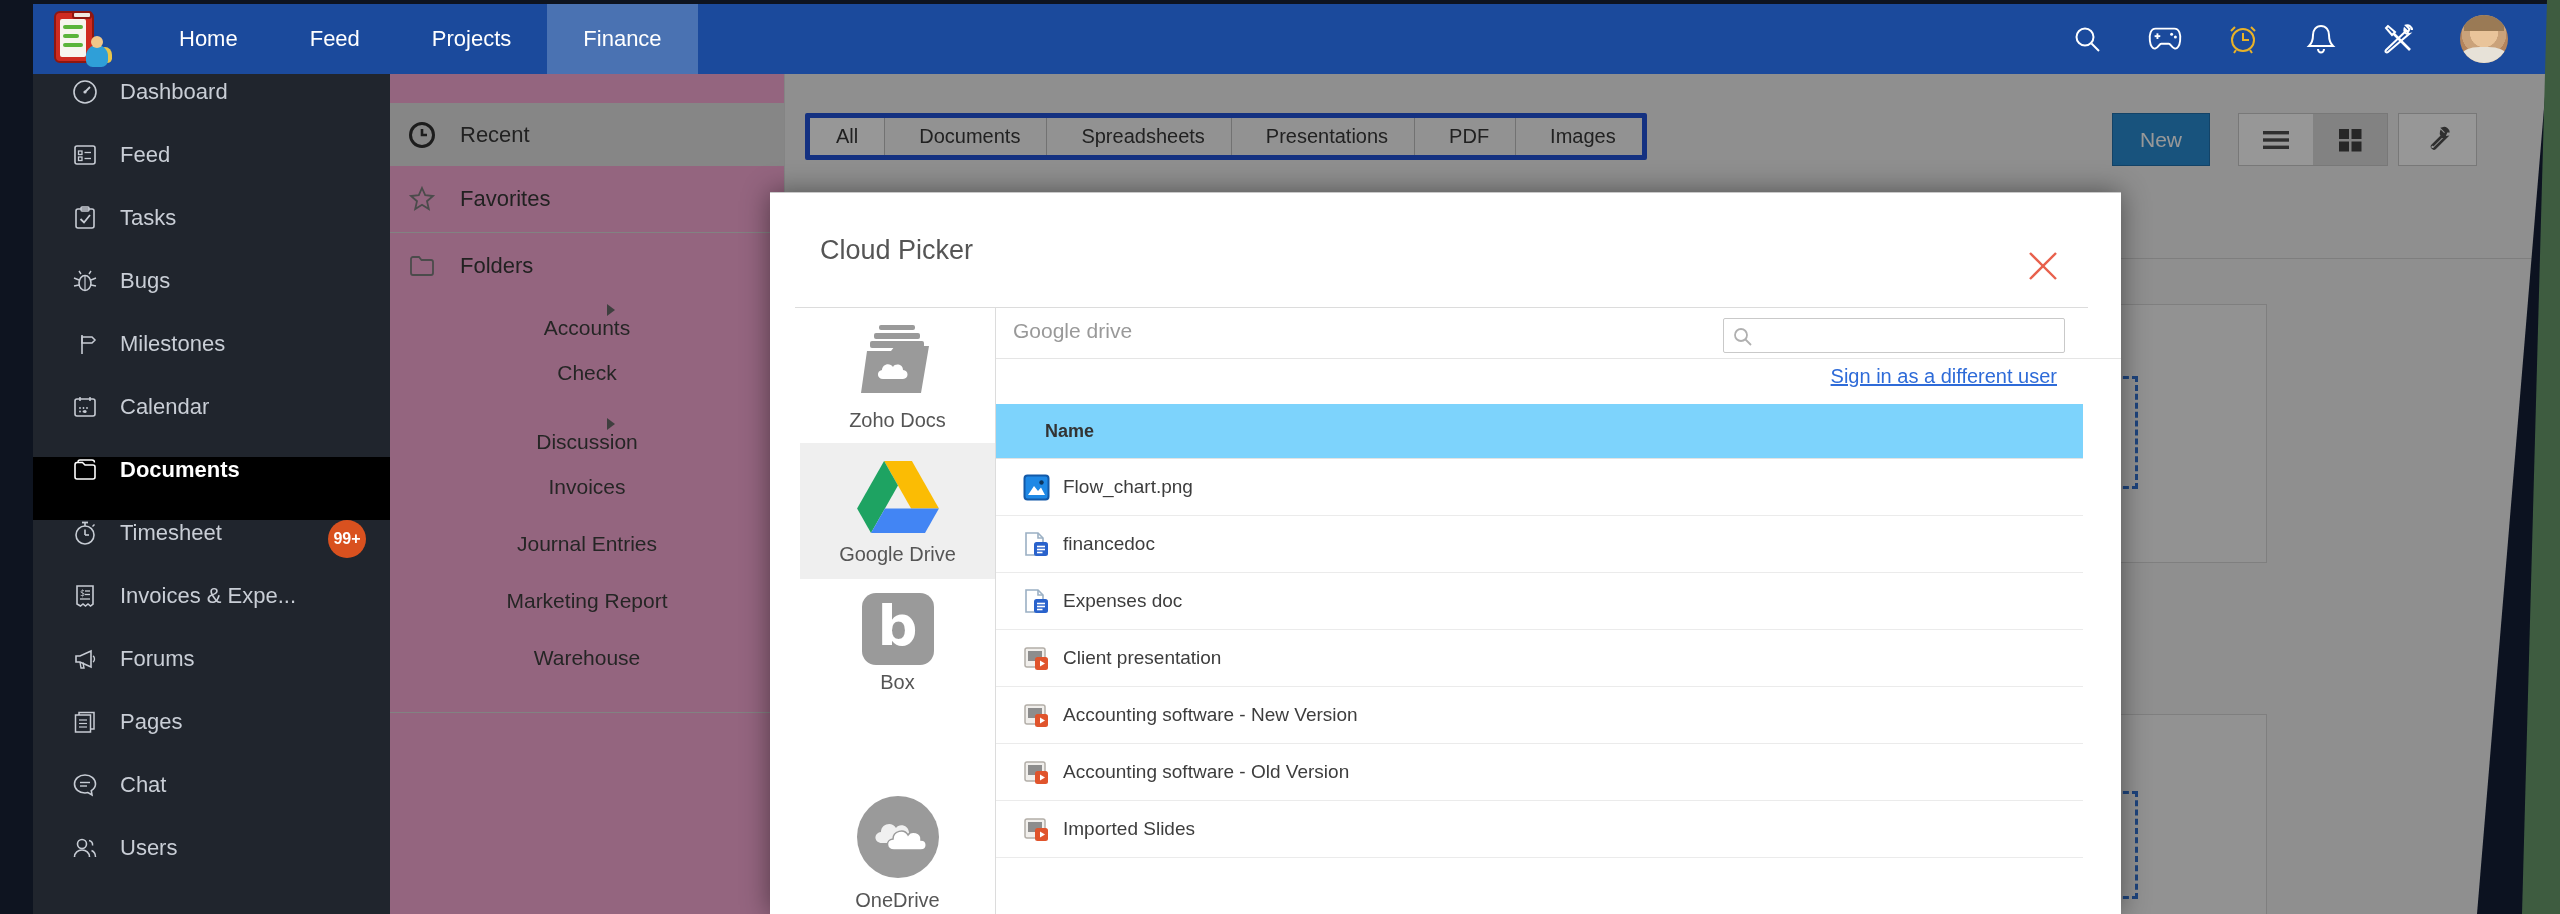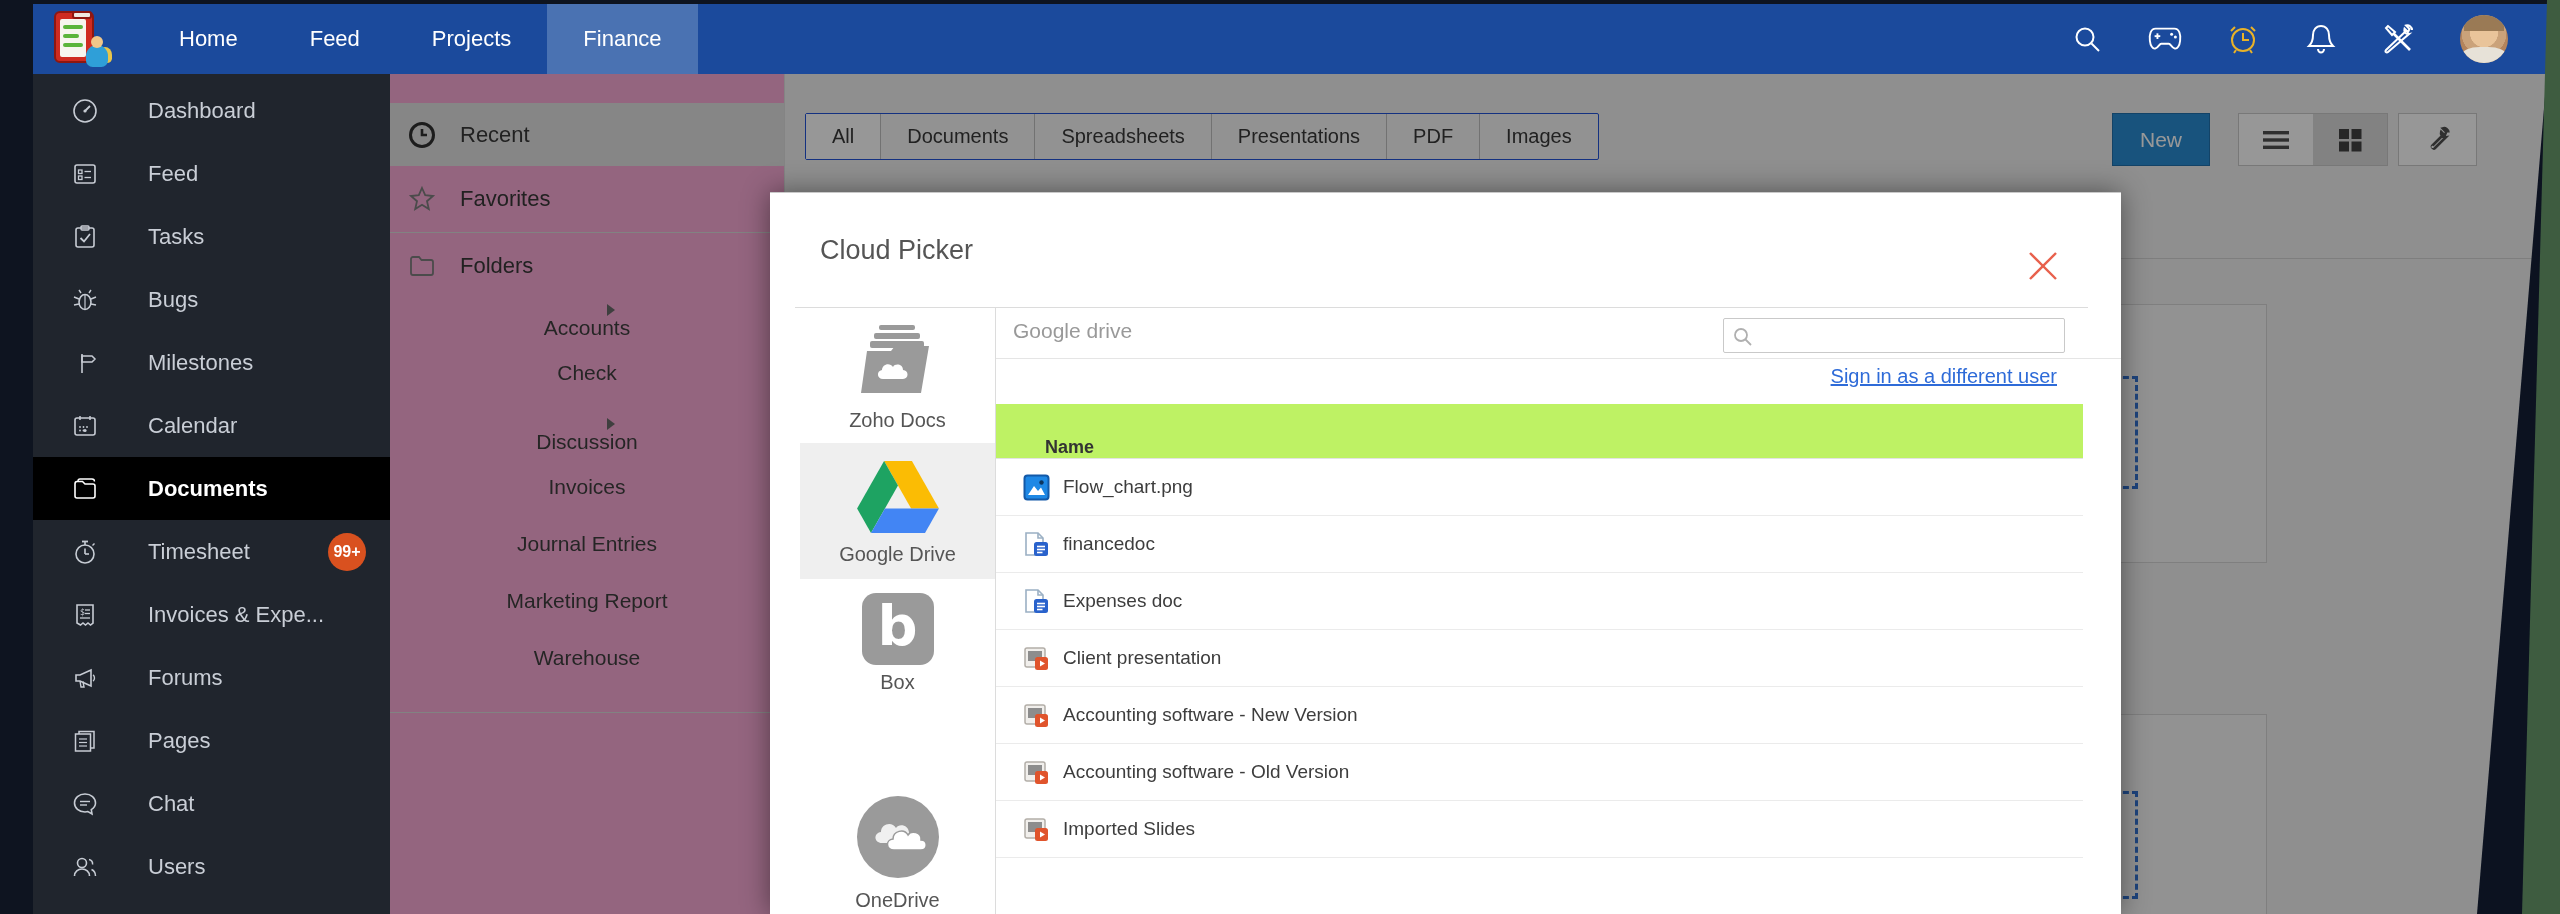--- a/index.html
+++ b/index.html
@@ -29,42 +29,42 @@
   .topmenu .item { height:70px; display:flex; align-items:center; padding:0 36px; color:#fff; font-size:22px; cursor:pointer; }
   .topmenu .item.active { background:#4a72b2; }
   .topicons { position:absolute; right:52px; top:0; height:70px; display:flex; align-items:center; gap:44px; }
   .ticon { width:34px; height:34px; display:flex; align-items:center; justify-content:center; cursor:pointer; }
   .avatar { width:48px; height:48px; border-radius:50%; overflow:hidden; background:radial-gradient(circle at 50% 38%, #e9c49a 0 36%, #caa27a 37% 58%, #b4845c 59%); position:relative; cursor:pointer; }
   .avatar::before { content:""; position:absolute; left:4px; top:0; width:40px; height:16px; background:#9a7a55; border-radius:50% 50% 0 0; }
   .avatar::after { content:""; position:absolute; left:2px; bottom:-4px; width:44px; height:20px; background:#e7e2d8; border-radius:40% 40% 0 0; }
 
   
   .sidebar { position:absolute; left:0; top:70px; width:357px; bottom:0; background:#20252d; }
-  .s-item { position:absolute; left:0; width:100%; height:63px; display:flex; align-items:center; color:#c9ced6; font-size:22px; cursor:pointer;gap:28px; }
+  .s-item { position:absolute; left:0; width:100%; height:63px; display:flex; color:#c9ced6; font-size:22px; cursor:pointer; }
   .s-item .s-ic { width:26px; margin:0 22px 0 39px; display:flex; justify-content:center; }
   .s-item.active { background:#000; color:#fff; font-weight:bold; }
   .badge { margin-left:auto; margin-right:24px; background:#d9511f; color:#fff; font-size:16px; font-weight:bold; border-radius:50%; width:38px; height:38px; display:flex; align-items:center; justify-content:center; }
 
   
   .content-wrap { position:absolute; left:357px; top:70px; right:0; bottom:0; background:#f0f0f0; }
   .dim { position:absolute; inset:0; background:rgba(10,10,10,0.42); z-index:10; }
 
   
   .nav2 { position:absolute; left:0; top:0; width:395px; bottom:0; background:#f9a8d4; border-right:1px solid #ddd; }
   .n2-row { position:absolute; left:0; width:100%; height:63px; display:flex; align-items:center; color:#333; font-size:22px; cursor:pointer; }
   .n2-row .n2-ic { width:28px; margin:0 24px 0 18px; display:flex; justify-content:center; }
   .n2-row.active { background:#e0e0e0; }
   .n2-div { position:absolute; left:0; width:100%; height:1px; background:#d9d9d9; }
   .tree-row { position:absolute; left:0; width:100%; height:57px; display:flex; align-items:center; color:#3a3a3a; font-size:21px; cursor:pointer;flex-direction:column; }
   .tree-row .arrow { width:0; height:0; border-left:8px solid #666; border-top:6px solid transparent; border-bottom:6px solid transparent; margin-left:60px; margin-right:12px; }
   .tree-row .arrow.none { border:none; width:8px; margin-left:60px; margin-right:12px; }
 
   
   .main { position:absolute; left:395px; top:0; right:0; bottom:0; background:#f0f0f0; }
-  .tabs { position:absolute; left:20px; top:39px; height:47px; display:flex; border:1px solid #1d4ed8; border-radius:2px; background:#f4f4f4; }
+  .tabs { position:absolute; left:20px; top:39px; height:47px; display:flex; border:5px solid #1d4ed8; border-radius:2px; background:#f4f4f4;gap:8px; }
   .tab { height:100%; display:flex; align-items:center; padding:0 26px; font-size:20px; color:#333; border-right:1px solid #bdbdbd; cursor:pointer; }
   .tab:last-child { border-right:none; }
   .tab.active { background:#fdfdfd; }
   .btn-new { position:absolute; left:1327px; top:39px; width:98px; height:53px; background:#2389d1; color:#fff; font-size:21px; border:1px solid #1b6dab; display:flex; align-items:center; justify-content:center; cursor:pointer; }
   .view-toggle { position:absolute; left:1453px; top:39px; width:150px; height:53px; display:flex; border:1px solid #c9c9c9; background:#fdfdfd; }
   .vt-btn { flex:1; display:flex; align-items:center; justify-content:center; cursor:pointer; }
   .vt-btn.selected { background:#d9d9d9; }
   .btn-wrench { position:absolute; left:1613px; top:39px; width:79px; height:53px; border:1px solid #c9c9c9; background:#fdfdfd; display:flex; align-items:center; justify-content:center; cursor:pointer; }
   .main-div { position:absolute; left:0; right:0; top:184px; height:1px; background:#d2d2d2; }
   .bg-card { position:absolute; border:1px solid #d5d5d5; background:#f4f4f4; }
@@ -82,21 +82,21 @@
   .svc.selected-bg { background:#efefef; }
   .box-ic { width:72px; height:72px; margin:0 auto; background:#9a9a9a; border-radius:14px; color:#fff; font-weight:bold; font-size:56px; line-height:66px; font-family:"DejaVu Sans", sans-serif; }
 
   .m-provider-row { position:absolute; left:226px; top:114px; width:1125px; height:52px; border-bottom:1px solid #e5e5e5; }
   .m-provider { position:absolute; left:17px; top:12px; font-size:21px; color:#999; }
   .m-search { position:absolute; left:727px; top:11px; width:342px; height:35px; border:1px solid #c9c9c9; border-radius:2px; background:#fff; }
   .m-search input { position:absolute; left:34px; top:2px; width:300px; height:28px; border:none; outline:none; font-size:18px; color:#555; background:transparent; }
   .m-search svg { position:absolute; left:8px; top:7px; }
   .m-signin { position:absolute; left:226px; top:172px; width:1061px; text-align:right; }
   .m-signin a { color:#2e6bd8; font-size:20px; text-decoration:underline; cursor:pointer; }
-  .m-list-header { position:absolute; left:226px; top:211px; width:1087px; height:55px; background:#bef264; border-bottom:1px solid #e3e3e3; display:flex; align-items:flex-end; }
+  .m-list-header { position:absolute; left:226px; top:211px; width:1087px; height:55px; background:#7dd3fc; border-bottom:1px solid #e3e3e3; display:flex; align-items:center; }
   .m-list-header span { margin-left:49px; font-size:18px; font-weight:bold; color:#333; }
   .m-list { position:absolute; left:226px; top:266px; width:1087px; bottom:0; overflow:hidden; }
   .f-row { height:57px; display:flex; align-items:center; border-bottom:1px solid #ebebeb; cursor:pointer; }
   .f-row .f-ic { width:27px; height:27px; margin:0 9px 0 27px; }
   .f-row .f-name { font-size:19px; color:#3d3d3d; margin-left:4px; }
 </style>
 </head>
 <body>
 
 <div id="root">

